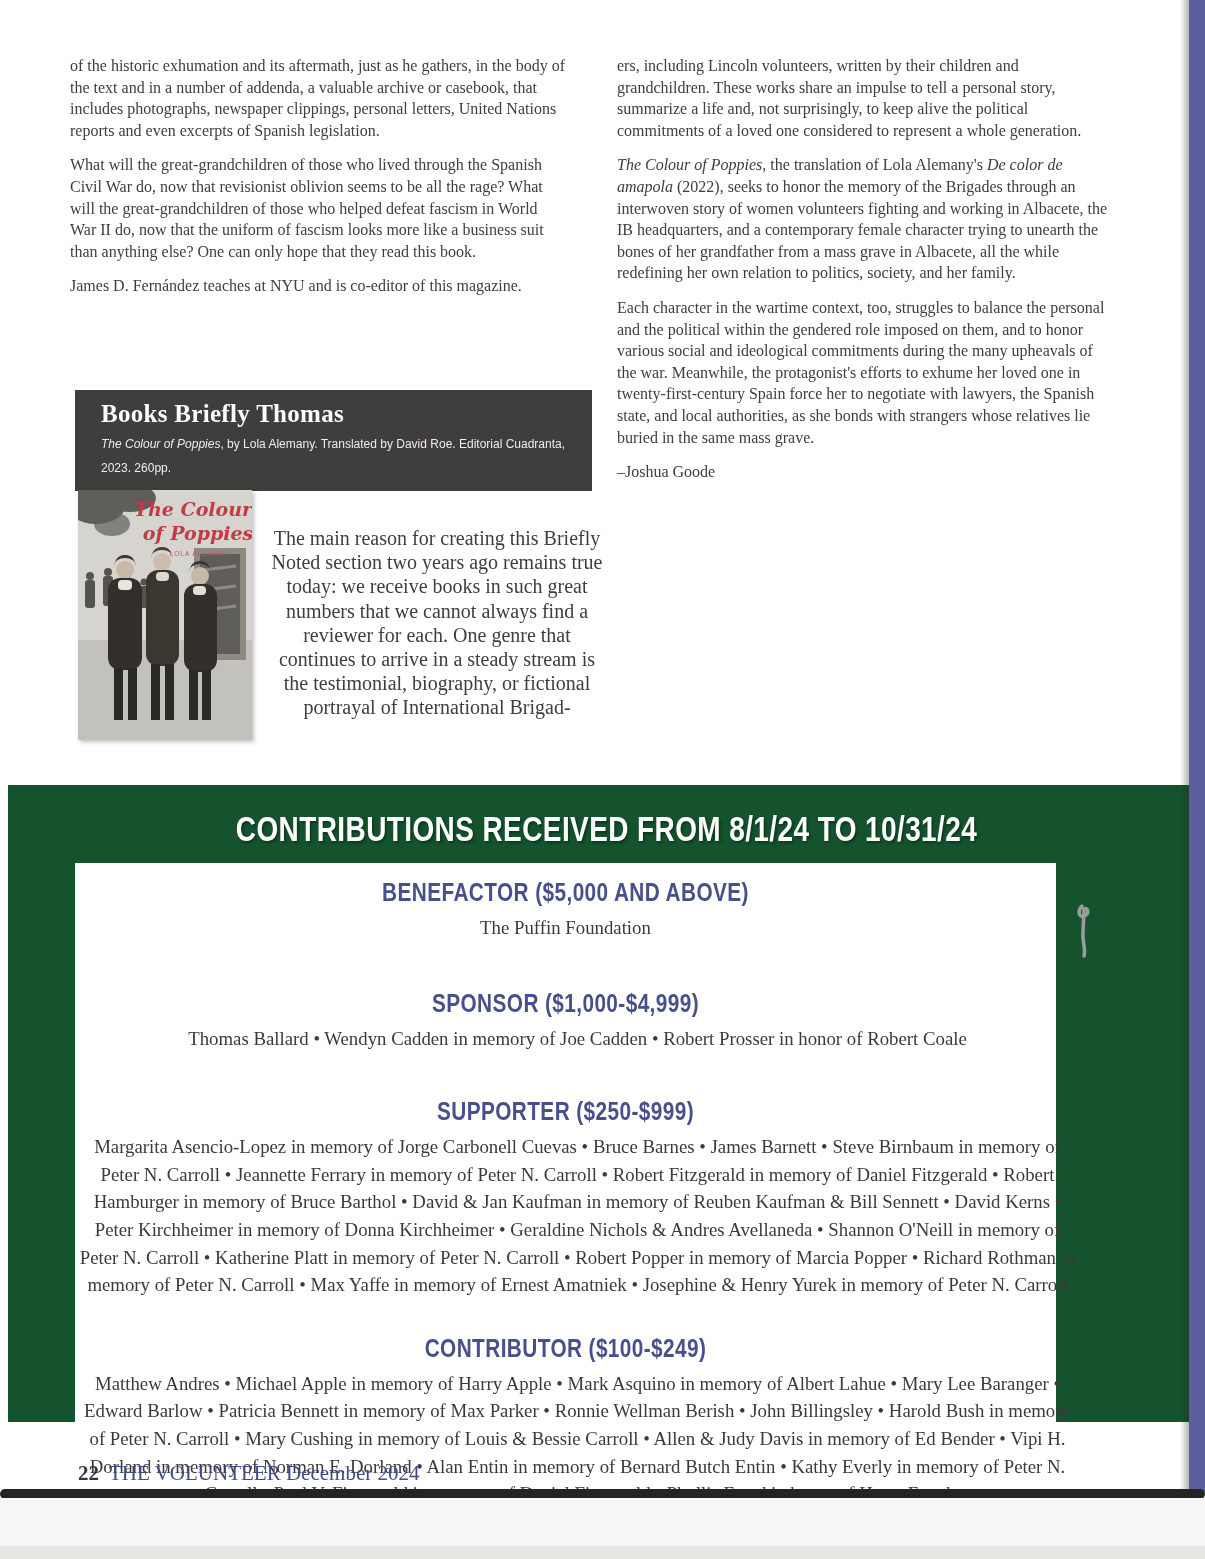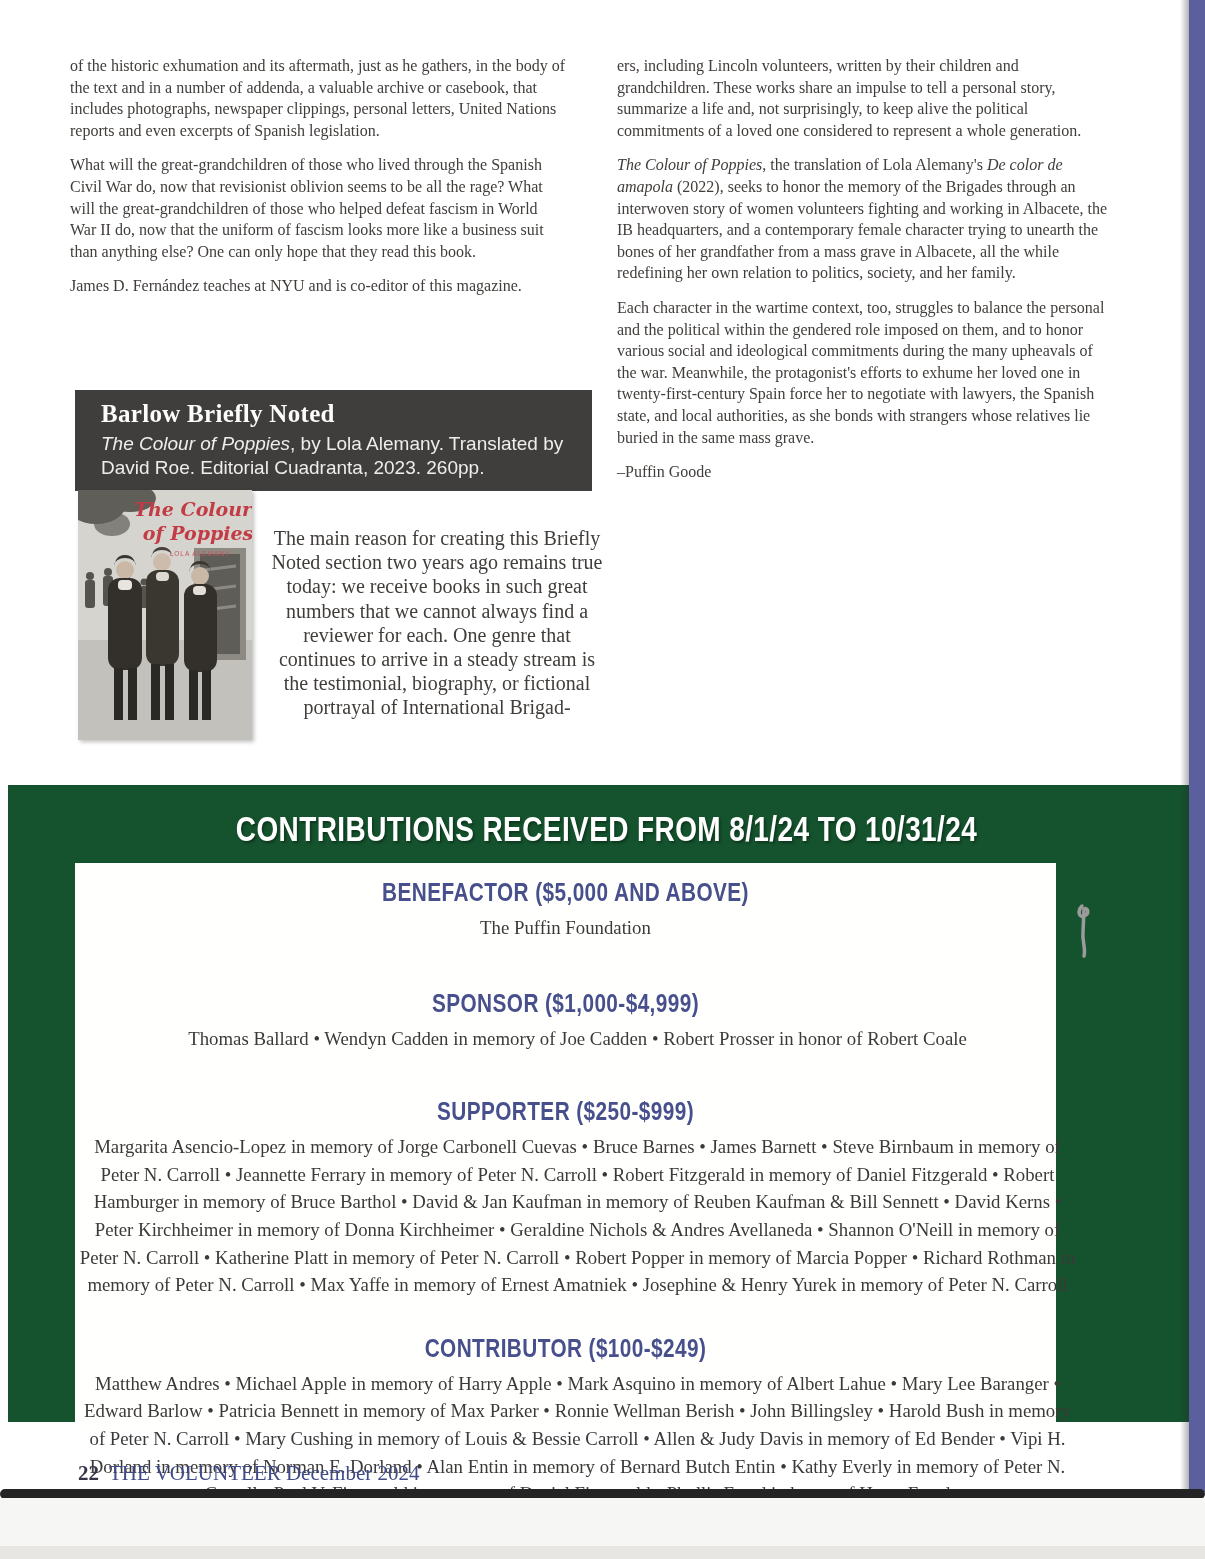--- a/index.html
+++ b/index.html
@@ -23,21 +23,21 @@
   .books-box{
     position:absolute;left:75px;top:390px;width:517px;height:101px;
     background:#3f3e3d;color:#fff;box-sizing:border-box;padding:10px 16px 0 26px;
   }
   .books-box h2{
     margin:0 0 4px 0;font-size:25px;font-weight:bold;letter-spacing:.3px;
     font-family:"Liberation Serif",serif;color:#fdfdfb;
   }
   .books-box .sub{
     margin:0;font-family:"Liberation Sans","DejaVu Sans",sans-serif;
-    font-size:19px;line-height:24px;color:#efedea;font-weight:300;
+    font-size:12px;line-height:24px;color:#efedea;font-weight:300;
   }
 
   
   .cover{position:absolute;left:78px;top:490px;width:174px;height:250px;
          box-shadow:2px 2px 4px rgba(0,0,0,.25);}
 
   
   .intro-para{
     position:absolute;left:268px;top:506px;width:338px;
     font-size:20px;line-height:24.2px;text-align:center;
@@ -93,25 +93,25 @@
   <div class="col col-left">
     <p>of the historic exhumation and its aftermath, just as he gathers, in the body of the text and in a number of addenda, a valuable archive or casebook, that includes photographs, newspaper clippings, personal letters, United Nations reports and even excerpts of Spanish legislation.</p>
     <p>What will the great-grandchildren of those who lived through the Spanish Civil War do, now that revisionist oblivion seems to be all the rage? What will the great-grandchildren of those who helped defeat fascism in World War II do, now that the uniform of fascism looks more like a business suit than anything else? One can only hope that they read this book.</p>
     <p class="byline">James D. Fernández teaches at NYU and is co-editor of this magazine.</p>
   </div>
 
   <div class="col col-right">
     <p>ers, including Lincoln volunteers, written by their children and grandchildren. These works share an impulse to tell a personal story, summarize a life and, not surprisingly, to keep alive the political commitments of a loved one considered to represent a whole generation.</p>
     <p><em class="booktitle-em">The Colour of Poppies</em><span>, the translation of Lola Alemany's </span><em class="booktitle-em">De color de amapola</em><span> (2022), seeks to honor the memory of the Brigades through an interwoven story of women volunteers fighting and working in Albacete, the IB headquarters, and a contemporary female character trying to unearth the bones of her grandfather from a mass grave in Albacete, all the while redefining her own relation to politics, society, and her family.</span></p>
     <p>Each character in the wartime context, too, struggles to balance the personal and the political within the gendered role imposed on them, and to honor various social and ideological commitments during the many upheavals of the war. Meanwhile, the protagonist's efforts to exhume her loved one in twenty-first-century Spain force her to negotiate with lawyers, the Spanish state, and local authorities, as she bonds with strangers whose relatives lie buried in the same mass grave.</p>
-    <p>–Puffin Goode</p>
+    <p>–Joshua Goode</p>
   </div>
 
   <div class="books-box">
-    <h2>Barlow Briefly Noted</h2>
+    <h2>Books Briefly Thomas</h2>
     <p class="sub"><em>The Colour of Poppies</em><span>, by Lola Alemany. Translated by David Roe. Editorial Cuadranta, 2023. 260pp.</span></p>
   </div>
 
   <div class="cover">
     <svg width="174" height="250" viewBox="0 0 174 250">
       <rect x="0" y="0" width="174" height="250" fill="#d6d4cf"></rect>
       <rect x="0" y="150" width="174" height="100" fill="#c3c1bb"></rect>
 
       <g fill="#4b4a45" opacity=".85">
         <ellipse cx="18" cy="14" rx="30" ry="20"></ellipse>

